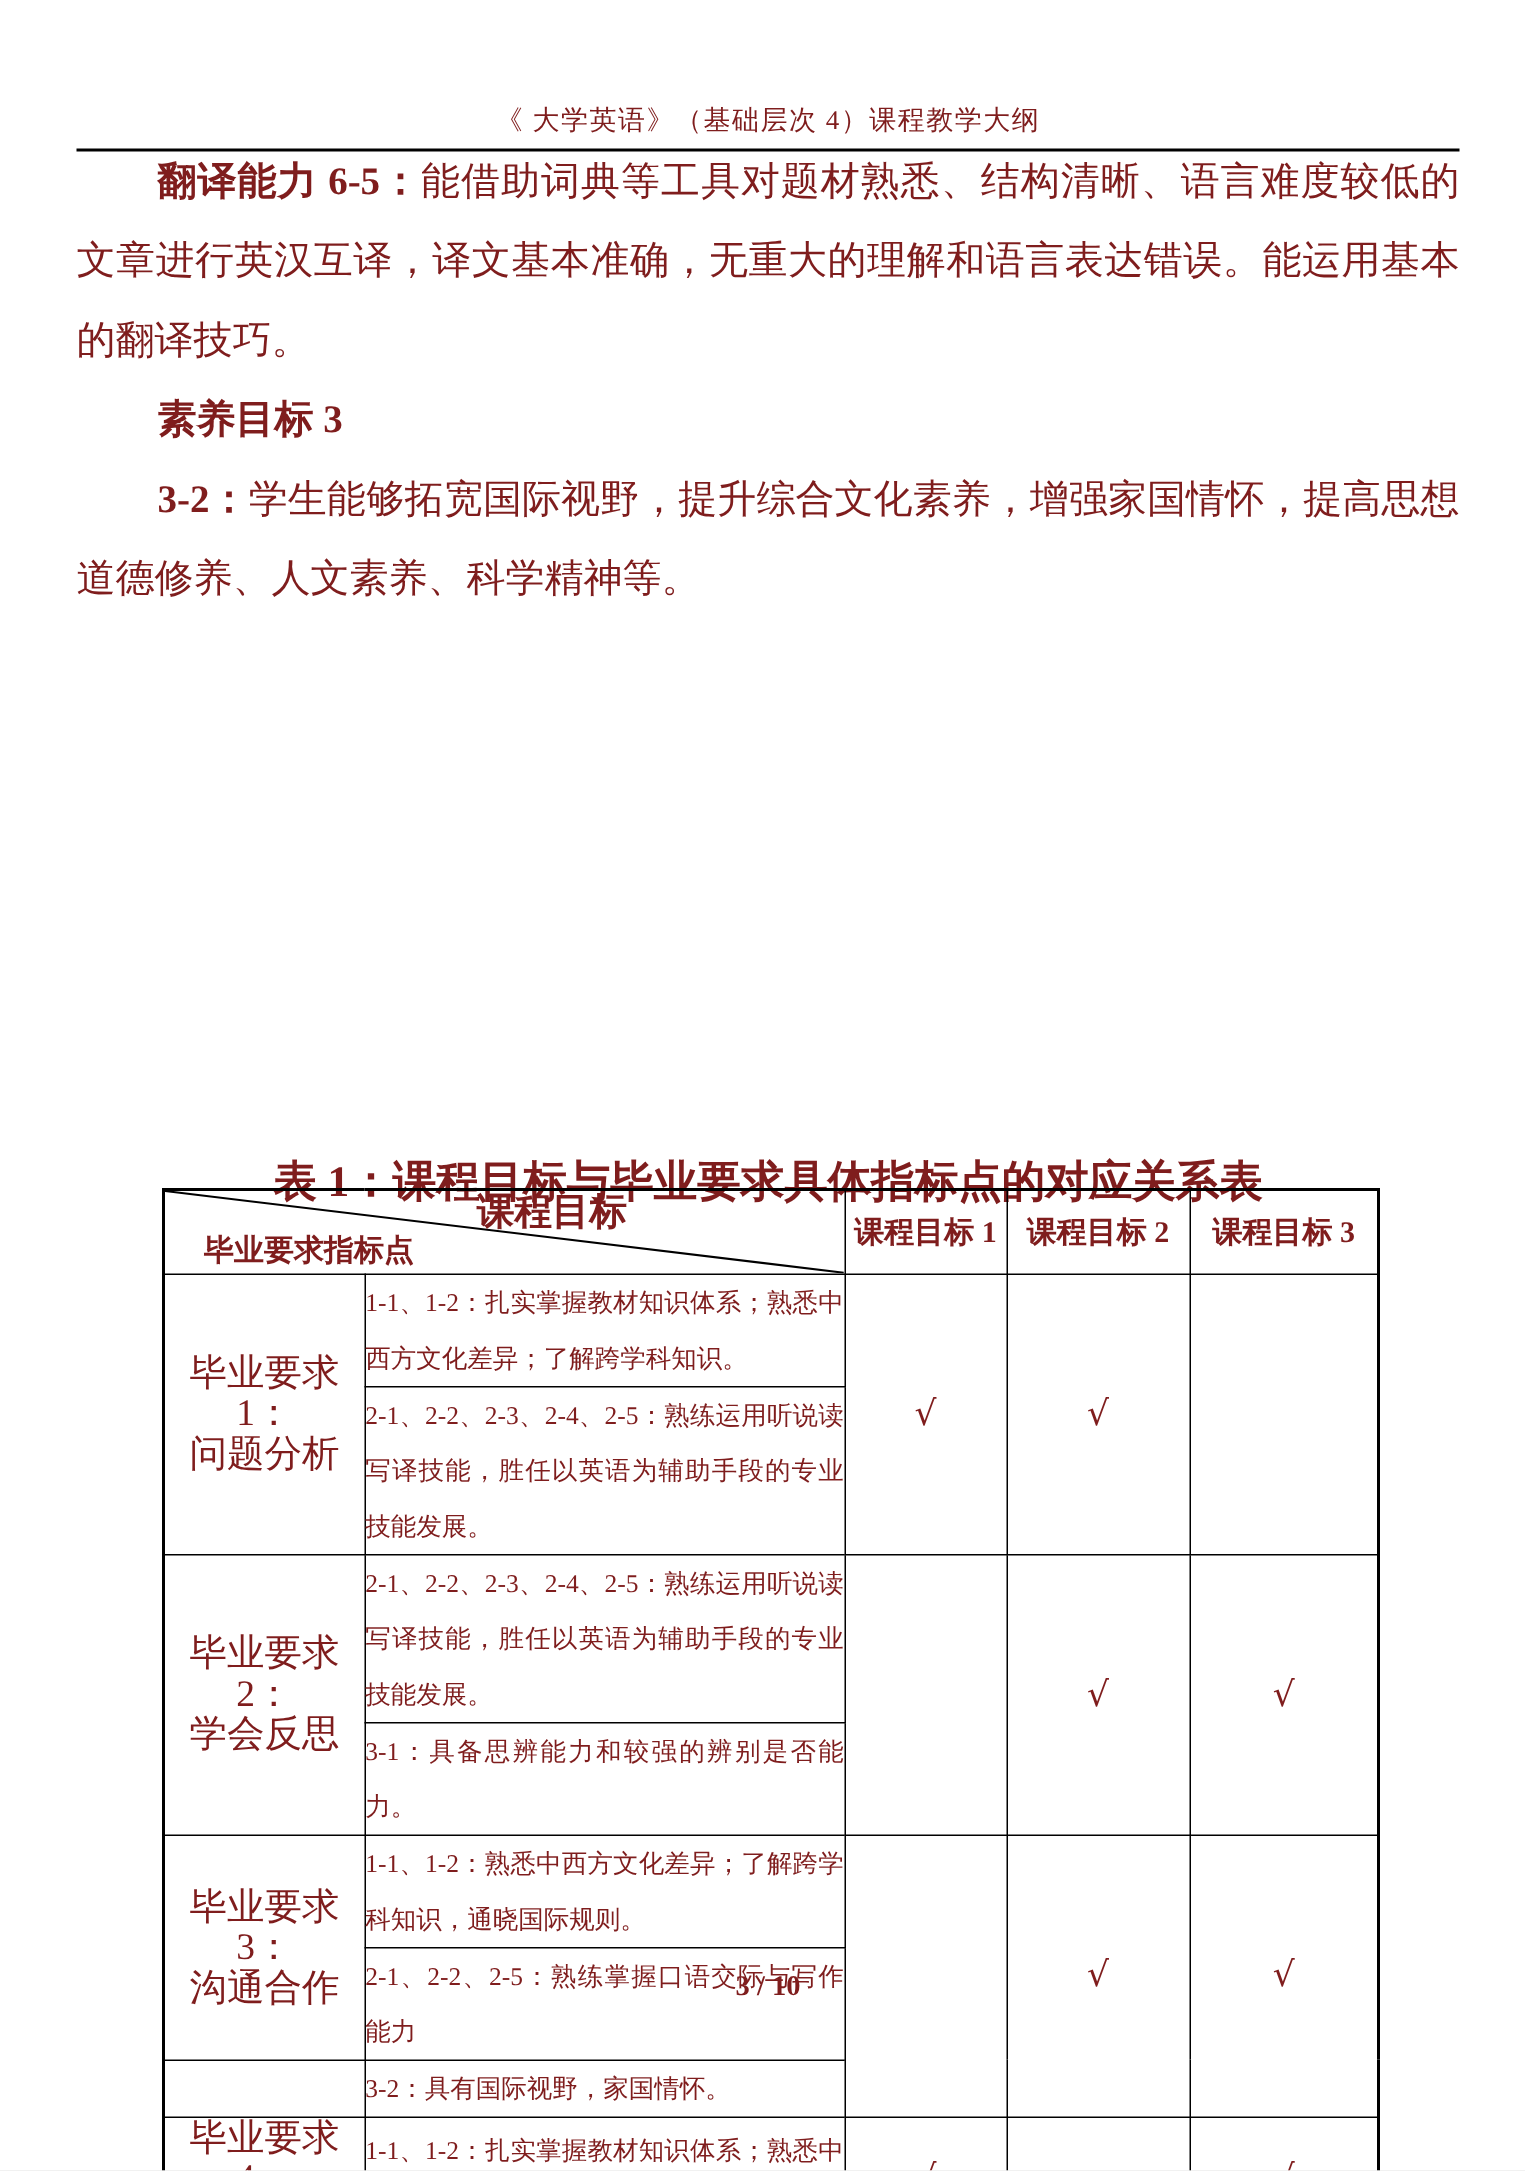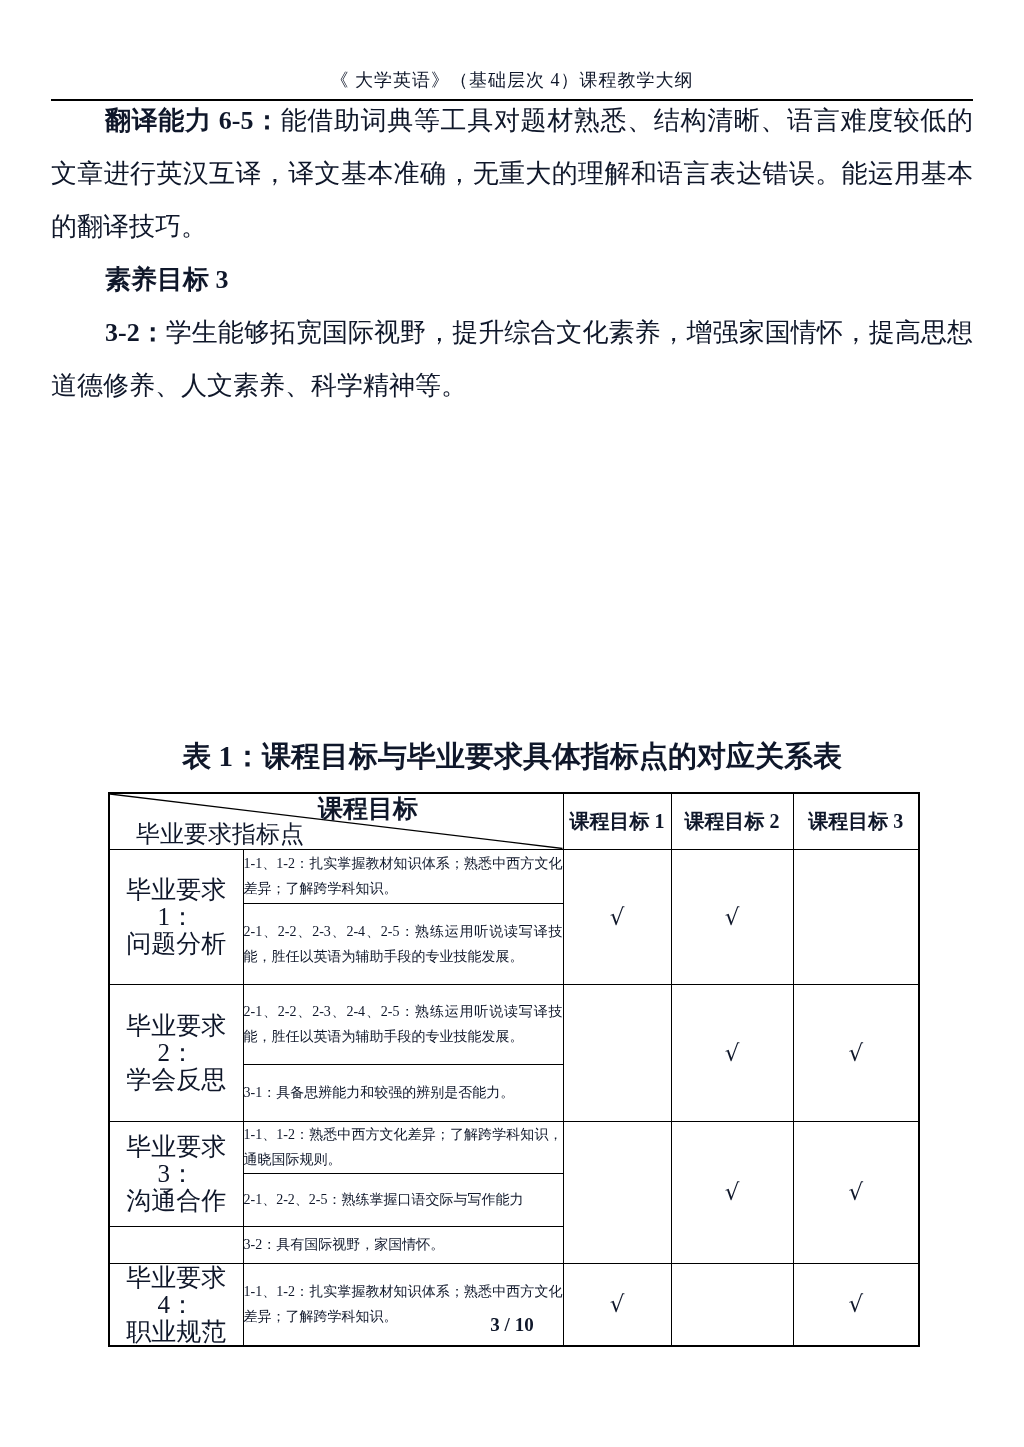--- a/index.html
+++ b/index.html
@@ -3,21 +3,21 @@
 <meta charset="utf-8">
 <style>
   * { margin: 0; padding: 0; box-sizing: border-box; }
   html, body { background: #e8e8e8; }
   .page {
     position: relative;
     width: 1024px;
     height: 1447px;
     margin: 0 auto;
     background: #ffffff;
-    color: #0f172a;
+    color: #7f1d1d;
     font-family: "Liberation Serif", "DejaVu Serif", serif;
     overflow: hidden;
   }
   
   .page-header {
     position: absolute;
     top: 68px; left: 51px; width: 922px;
     text-align: center;
     font-size: 18px;
     line-height: 24px;
@@ -34,21 +34,21 @@
     line-height: 53px;
     text-align: justify;
     overflow: hidden;
   }
   .content p { text-align: justify; }
   .content p.indent { text-indent: 54px; }
   .content .lead { font-weight: bold; }
   
   .table-title {
     position: absolute;
-    top: 736px; left: 0; width: 1024px;
+    top: 768px; left: 0; width: 1024px;
     text-align: center;
     font-weight: bold;
     font-size: 29px;
     line-height: 40px;
   }
   
   .table-wrap { position: absolute; top: 792px; left: 108px; }
   table.map {
     border-collapse: collapse;
     table-layout: fixed;
@@ -66,37 +66,37 @@
     height: 56px;
     padding: 0;
   }
   td.diag svg { position: absolute; top: 0; left: 0; width: 100%; height: 100%; }
   .diag-top {
     position: absolute; top: 3px; left: 208px;
     font-weight: bold; font-size: 25px; line-height: 24px;
   }
   .diag-bottom {
     position: absolute; bottom: 3px; left: 26px;
-    font-weight: normal; font-size: 24px; line-height: 24px;
+    font-weight: bold; font-size: 20px; line-height: 24px;
   }
   td.goal-head {
     text-align: center;
     font-weight: bold;
     font-size: 20px;
   }
   td.req {
     text-align: center;
     line-height: 27px;
     font-size: 25px;
   }
   td.ind {
     text-align: justify;
-    line-height: 25px;
+    line-height: 37px;
     padding: 1px 6px 1px 9px;
-    font-size: 14px;
+    font-size: 17px;
   }
   td.chk {
     text-align: center;
     font-size: 23px;
     font-family: "DejaVu Sans", sans-serif;
   }
   
   .page-footer {
     position: absolute;
     top: 1312px; left: 0; width: 1024px;

